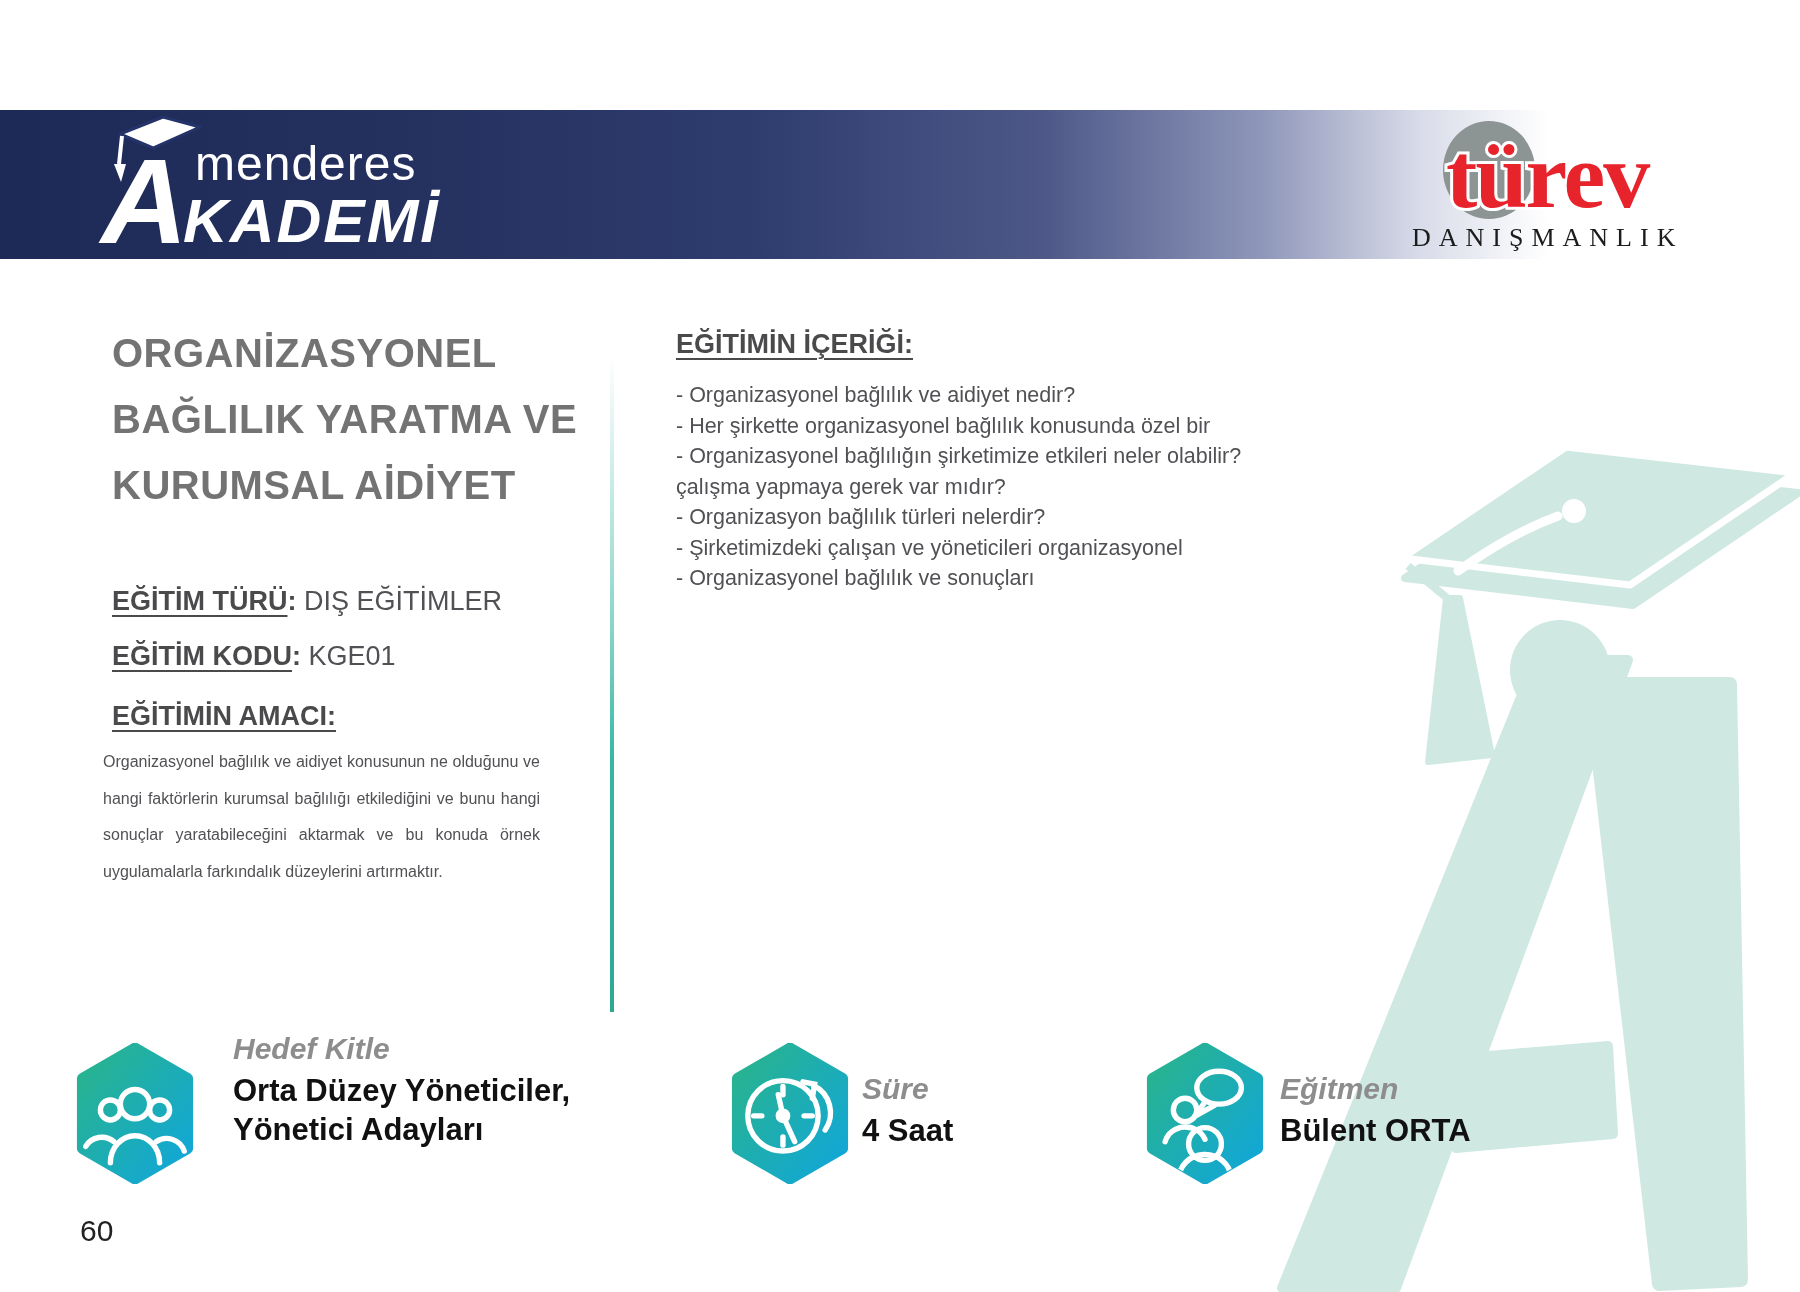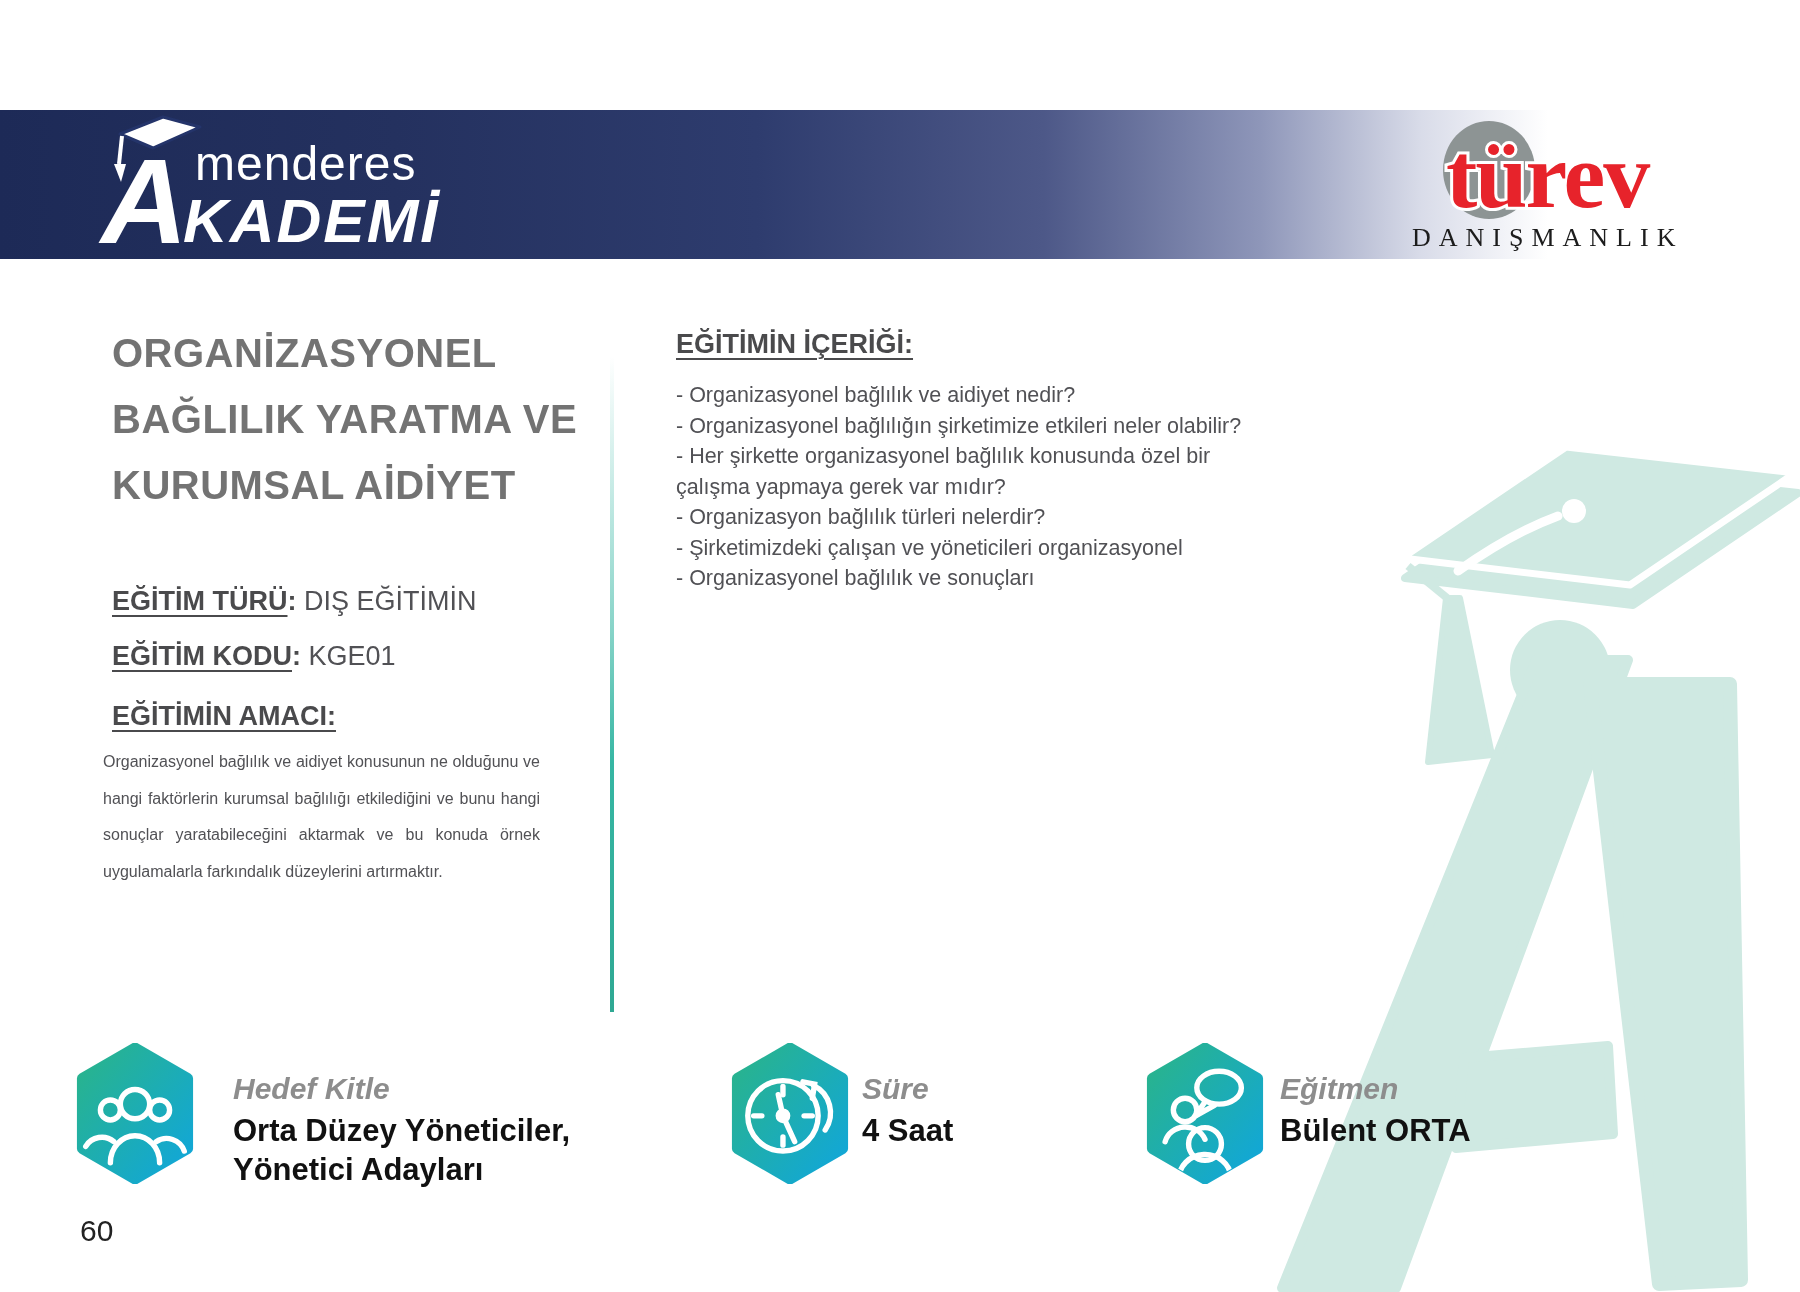--- a/index.html
+++ b/index.html
@@ -90,55 +90,55 @@
   </svg>
 
   <div class="title">
     <div>ORGANİZASYONEL</div>
     <div>BAĞLILIK YARATMA VE</div>
     <div>KURUMSAL AİDİYET</div>
   </div>
 
   <div class="field" style="top:586px">
     <span class="lbl">EĞİTİM TÜRÜ</span><span class="cln">:</span>
-    <span class="val">DIŞ EĞİTİMİN</span>
+    <span class="val">DIŞ EĞİTİMLER</span>
   </div>
   <div class="field" style="top:641px">
     <span class="lbl">EĞİTİM KODU</span><span class="cln">:</span>
     <span class="val">KGE01</span>
   </div>
 
   <div class="subhead amaci-head">EĞİTİMİN AMACI:</div>
   <div class="amaci-par">Organizasyonel bağlılık ve aidiyet konusunun ne olduğunu ve hangi faktörlerin kurumsal bağlılığı etkilediğini ve bunu hangi sonuçlar yaratabileceğini aktarmak ve bu konuda örnek uygulamalarla farkındalık düzeylerini artırmaktır.</div>
 
   <div class="vline"></div>
 
   <div class="subhead icerik-head">EĞİTİMİN İÇERİĞİ:</div>
   <div class="icerik-list">
     <div>- Organizasyonel bağlılık ve aidiyet nedir?</div>
+    <div>- Her şirkette organizasyonel bağlılık konusunda özel bir</div>
     <div>- Organizasyonel bağlılığın şirketimize etkileri neler olabilir?</div>
-    <div>- Her şirkette organizasyonel bağlılık konusunda özel bir</div>
     <div>çalışma yapmaya gerek var mıdır?</div>
     <div>- Organizasyon bağlılık türleri nelerdir?</div>
     <div>- Şirketimizdeki çalışan ve yöneticileri organizasyonel</div>
     <div>- Organizasyonel bağlılık ve sonuçları</div>
   </div>
 
   <svg class="hex" style="left:74px;top:1043px" viewBox="0 0 104 120">
     <polygon points="52,4 97,30 97,90 52,116 7,90 7,30" fill="url(#hexgrad)" stroke="url(#hexgrad)" stroke-width="9" stroke-linejoin="round"></polygon>
     <g clip-path="url(#hexclip)" stroke="#fff" stroke-width="4.6" fill="none" stroke-linecap="round">
       <circle cx="31" cy="57" r="8.5"></circle>
         <circle cx="52" cy="52" r="12.5"></circle>
         <circle cx="73" cy="57" r="8.5"></circle>
       <path d="M10,88 a16,16 0 0 1 24,-4"></path>
       <path d="M31,102 a21,23 0 0 1 42,0"></path>
       <path d="M70,84 a16,16 0 0 1 24,8"></path>
     </g>
   </svg>
-  <div class="fact-text" style="left:233px;top:1072px">
+  <div class="fact-text" style="left:233px;top:1032px">
     <div class="fact-label">Hedef Kitle</div>
     <div class="fact-value">Orta Düzey Yöneticiler,</div>
     <div class="fact-value">Yönetici Adayları</div>
   </div>
 
   <svg class="hex" style="left:729px;top:1043px" viewBox="0 0 104 120">
     <polygon points="52,4 97,30 97,90 52,116 7,90 7,30" fill="url(#hexgrad)" stroke="url(#hexgrad)" stroke-width="9" stroke-linejoin="round"></polygon>
     <g clip-path="url(#hexclip)" stroke="#fff" stroke-width="4.6" fill="none" stroke-linecap="round">
       <circle cx="46" cy="62" r="30"></circle>
       <line x1="46" y1="37" x2="46" y2="44"></line>

